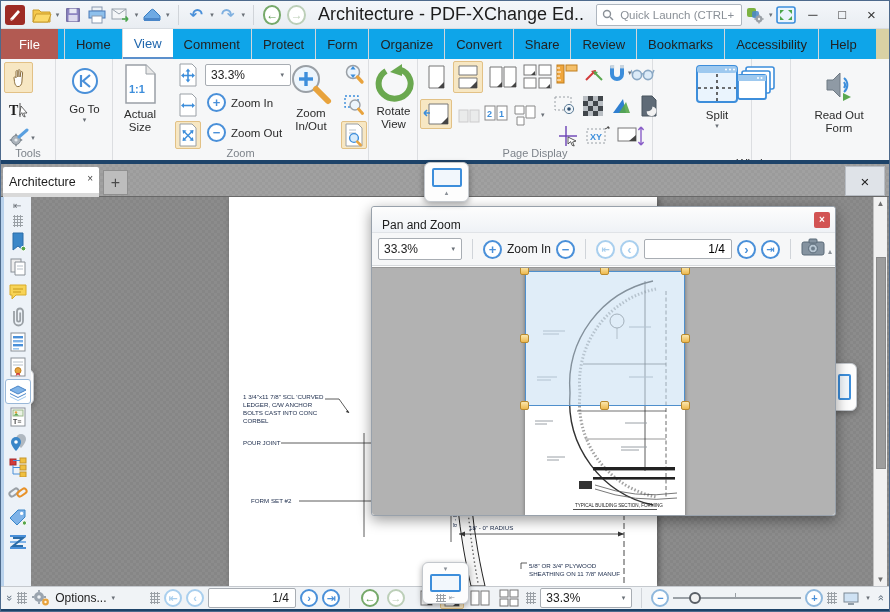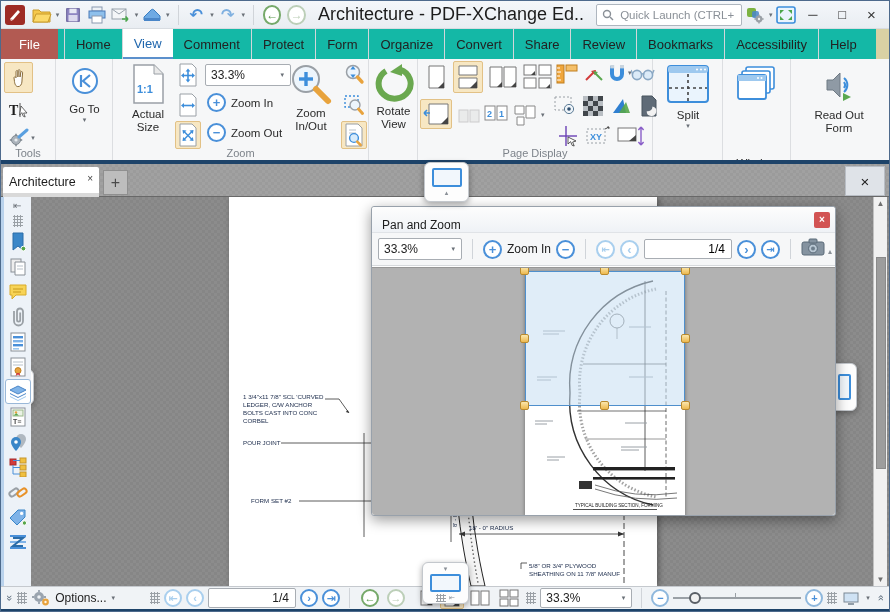--- a/index.html
+++ b/index.html
@@ -19,21 +19,21 @@
            font-size:12px;font-weight:bold;background:#fff;margin:0 2px;}
   .navcirc.green{border:2px solid #76a96a;color:#5b9a4d;}
   .navcirc.paleg{border:2px solid #bccfb8;color:#bccfb8;}
   .wtitle{font-size:18px;color:#1c1c1c;margin:0 10px 0 8px;white-space:nowrap;}
   .qlbox{width:152px;height:22px;border:1px solid #aeb6bf;border-radius:2px;background:#fff;display:flex;align-items:center;padding:0 5px;gap:4px;margin-left:auto;}
   .qlbox input{border:none;outline:none;width:118px;font-size:11.5px;color:#333;font-family:inherit;background:transparent;}
   .qlbox input::placeholder{color:#8a9097;}
   .winbtn{width:30px;height:24px;display:inline-flex;align-items:center;justify-content:center;font-size:13px;color:#333;}
 
   
-  .rtabs{position:absolute;left:0;top:28px;width:100%;height:30px;background:#14b8a6;display:flex;align-items:stretch;font-size:13px;color:#222;}
+  .rtabs{position:absolute;left:0;top:28px;width:100%;height:30px;background:#0ea5e9;display:flex;align-items:stretch;font-size:13px;color:#222;}
   .rtab{display:flex;align-items:center;padding:0 11px;border-right:1px solid #d3d6da;cursor:default;white-space:nowrap;}
   .rtab.file{background:#b25a52;color:#fff;border:none;padding:0 18px;}
   .rtab.active{background:#fff;color:#1f66ad;border-right:none;border-bottom:2px solid #5b90cc;}
   .rtab.format{background:#d9d1a4;color:#3a3a2c;border:none;padding:0 20px;margin-left:8px;}
 
   
   .ribbon{position:absolute;left:0;top:58px;width:100%;height:101px;background:#f6f7f8;}
   .ribbonstrip{position:absolute;left:0;top:159px;width:100%;height:4px;background:#1d4369;}
   .rgroup{position:absolute;top:0;height:101px;border-right:1px solid #dcdee1;}
   .glabel{position:absolute;bottom:1px;left:0;width:100%;text-align:center;font-size:11px;color:#7d838a;}
@@ -260,21 +260,21 @@
         <svg width="32" height="32" viewBox="0 0 32 32">
             <circle cx="16" cy="16" r="12" fill="#fff" stroke="#4a90d9" stroke-width="2"></circle>
             <path d="M12 10v12M21 10l-7 6 7 6" fill="none" stroke="#4a90d9" stroke-width="2.2" stroke-linejoin="round"></path>
           </svg>
         <span style="margin-top:6px;">Go To</span>
         <span class="dd">▾</span>
       </div>
     </div>
 
     <div class="rgroup" style="left:112px;width:256px;">
-      <div class="bigbtn" style="left:8px;top:4px;width:54px;">
+      <div class="bigbtn" style="left:0;top:4px;width:54px;">
         <svg width="34" height="42" viewBox="0 0 34 42">
             <path d="M3 2h20l9 9v29H3z" fill="#fff" stroke="#9aa0a6" stroke-width="1.5"></path>
             <path d="M23 2v9h9" fill="#e9e9e9" stroke="#9aa0a6"></path>
             <text x="6" y="30" font-size="11" font-weight="bold" fill="#3d8edb">1:1</text>
           </svg>
         <span style="margin-top:3px;">Actual</span>
         <span>Size</span>
       </div>
       <div class="smbtn" style="left:62px;top:2px;width:26px;height:28px;">
         <svg width="20" height="24" viewBox="0 0 20 24">
@@ -540,21 +540,21 @@
       <div class="smbtn" style="left:198px;top:64px;width:30px;height:26px;">
         <svg width="28" height="22" viewBox="0 0 28 22">
             <rect x="1" y="3" width="18" height="13" fill="#fff" stroke="#777"></rect>
             <path d="M12 16l7-6v6z" fill="#444"></path>
             <path d="M24 2v18m0-18l-2.6 3m2.6-3l2.6 3m-2.6 15l-2.6-3m2.6 3l2.6-3" stroke="#8a5fc8" stroke-width="1.4" fill="none"></path>
           </svg>
       </div>
       <div class="glabel">Page Display</div>
     </div>
 
-    <div class="rgroup" style="left:652px;width:70px;">
+    <div class="rgroup" style="left:681px;width:70px;">
       <div class="bigbtn" style="left:13px;top:6px;width:44px;">
         <svg width="42" height="40" viewBox="0 0 42 40">
             <rect x="1" y="1" width="40" height="36" rx="3" fill="#eaf4fd" stroke="#3d8edb" stroke-width="2"></rect>
             <rect x="1" y="1" width="40" height="7" rx="3" fill="#9ec9ef"></rect>
             <circle cx="30" cy="4.5" r="1" fill="#fff"></circle>
             <circle cx="34" cy="4.5" r="1" fill="#fff"></circle>
             <circle cx="38" cy="4.5" r="1" fill="#fff"></circle>
             <line x1="21" y1="9" x2="21" y2="36" stroke="#444" stroke-width="1.6" stroke-dasharray="3 3"></line>
             <line x1="2" y1="23" x2="40" y2="23" stroke="#444" stroke-width="1.6" stroke-dasharray="3 3"></line>
           </svg>

